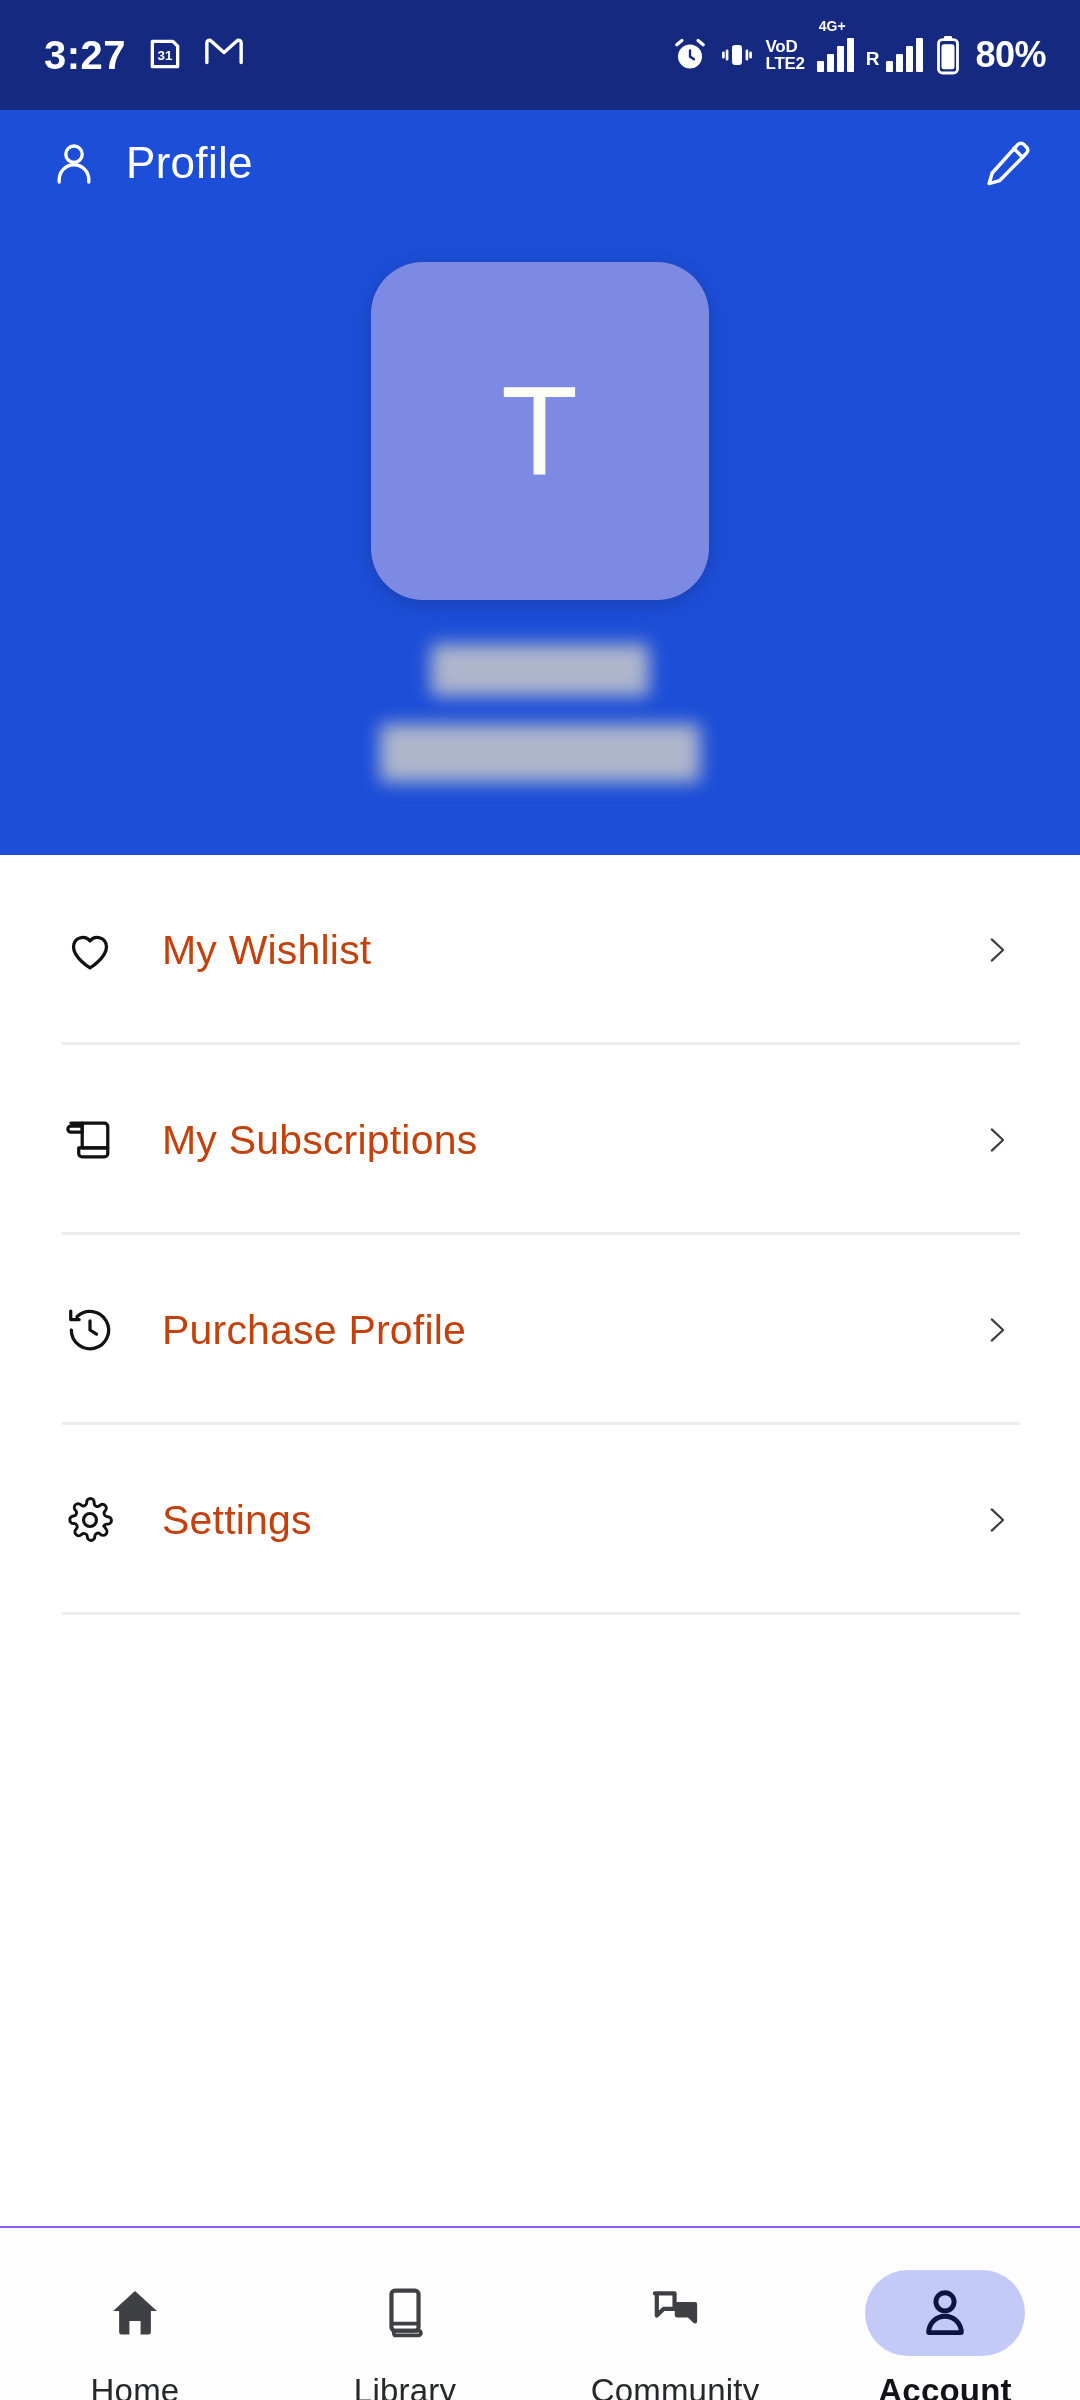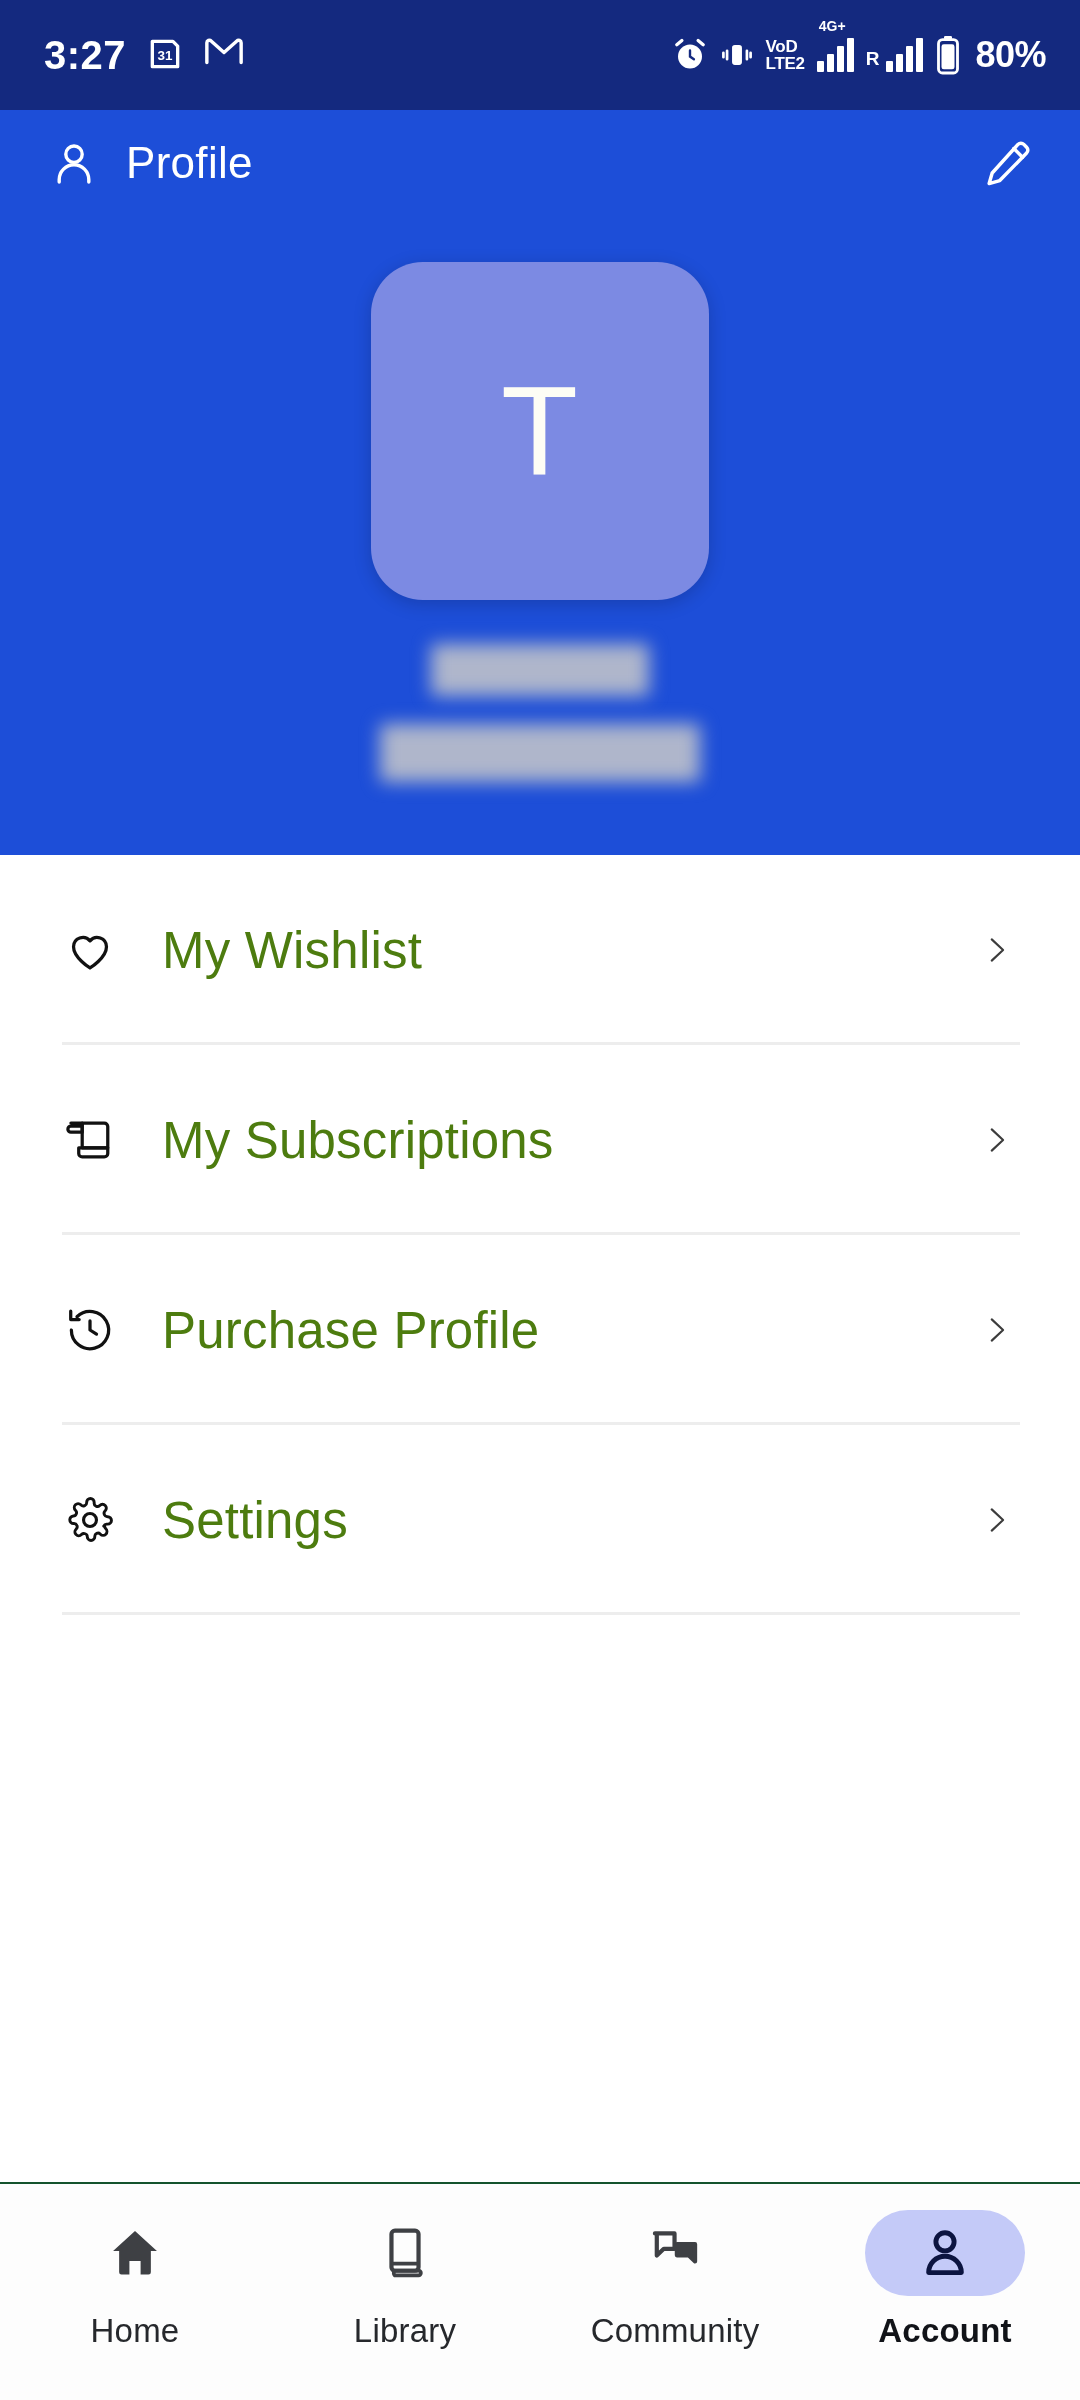--- a/index.html
+++ b/index.html
@@ -199,44 +199,44 @@
     height: 56px;
     flex: 0 0 auto;
     display: flex;
     align-items: center;
     justify-content: center;
     color: #111111;
   }
   .menu-label {
     flex: 1 1 auto;
     margin-left: 44px;
-    font-size: 51px;
-    color: #4d7c0f;
+    font-size: 41px;
+    color: #c2410c;
     font-weight: 400;
     letter-spacing: 0.2px;
   }
   .menu-chevron {
     width: 40px;
     height: 40px;
     color: #3C3C3C;
     flex: 0 0 auto;
     display: flex;
     align-items: center;
     justify-content: center;
   }
 
   
   #bottom-nav {
     flex: 0 0 auto;
-    height: 218px;
+    height: 174px;
     background: #FDFDFD;
-    border-top: 2px solid #14532d;
+    border-top: 2px solid #8b5cf6;
     display: flex;
     align-items: flex-start;
-    padding-top: 26px;
+    padding-top: 42px;
     box-sizing: border-box;
   }
   .nav-item {
     flex: 1 1 0;
     display: flex;
     flex-direction: column;
     align-items: center;
     gap: 16px;
     cursor: pointer;
   }

